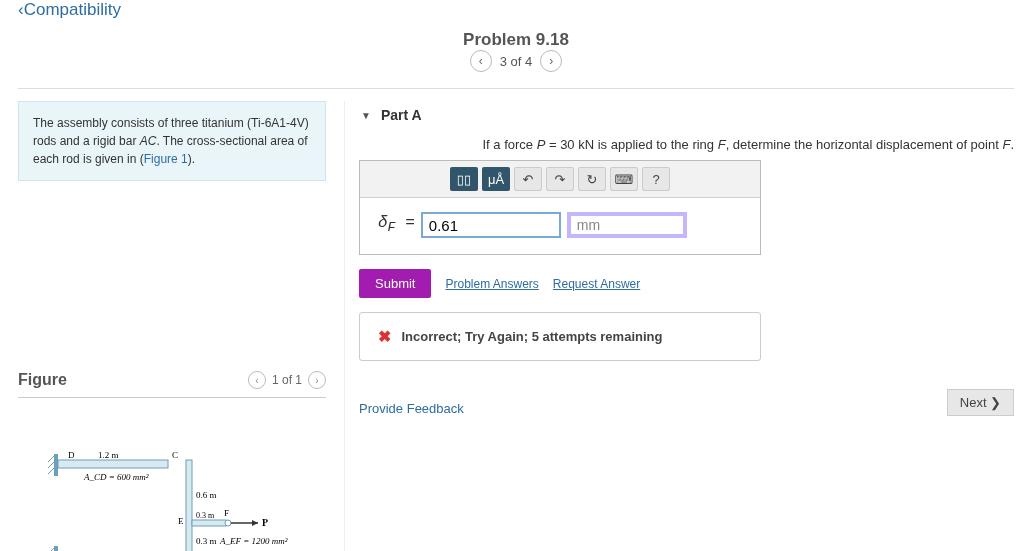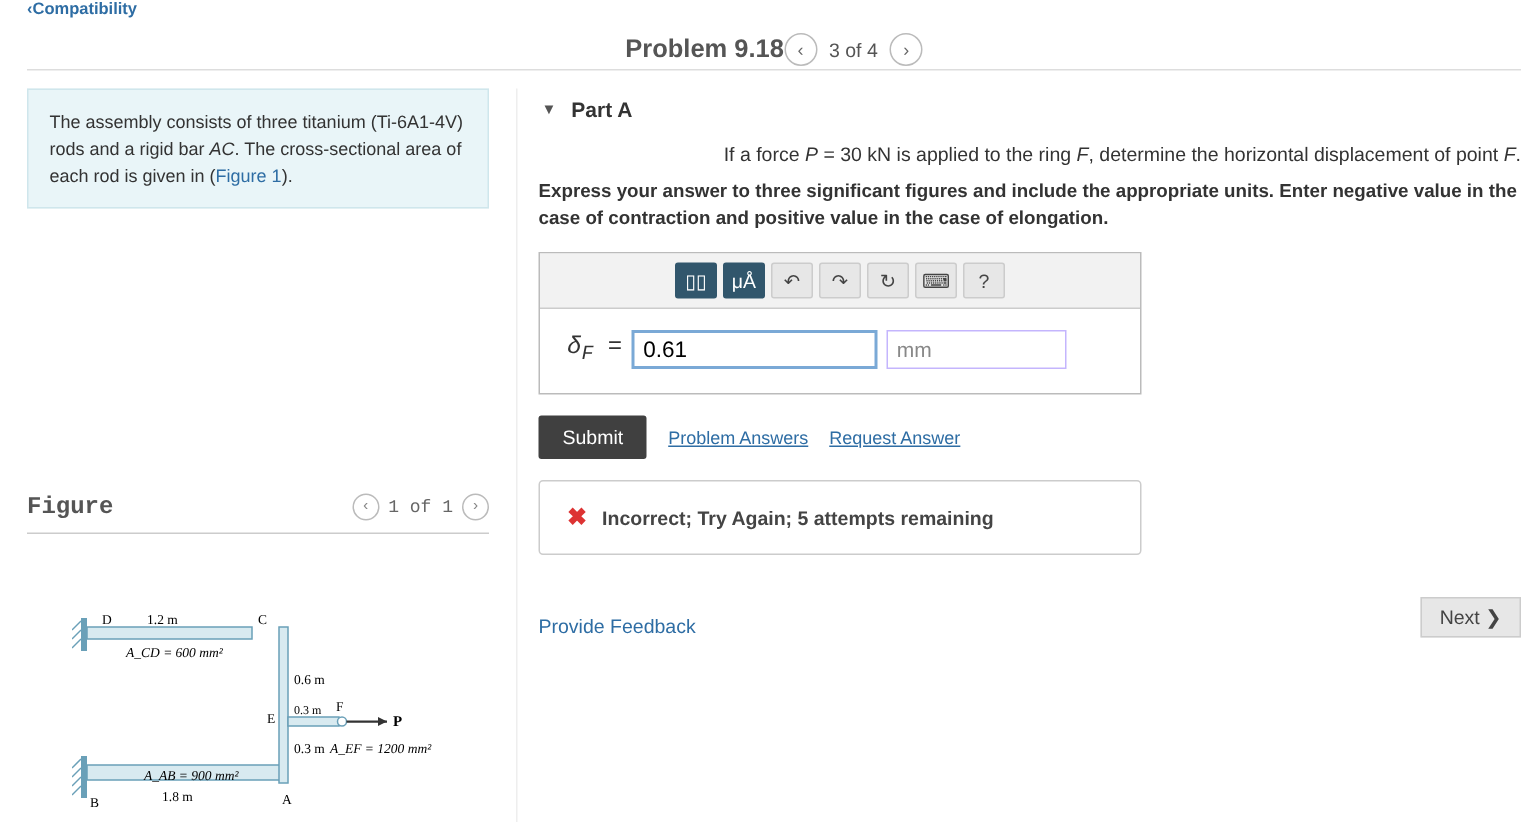--- a/index.html
+++ b/index.html
@@ -6,41 +6,41 @@
   body {
     font-family: Arial, Helvetica, sans-serif;
     font-size: 13px;
     color: #333;
     background: #fff;
     width: 1024px;
     height: 551px;
     overflow: hidden;
   }
   .page { padding: 0 10px 0 18px; }
-  .top-crumb { color: #2e6da4; font-weight: bold; font-size: 11px; padding-bottom: 2px; }
+  .top-crumb { color: #2e6da4; font-weight: normal; font-size: 17px; padding-bottom: 2px; }
   .problem-header {
-    display: flex; justify-content: center; align-items: center;
-    border-bottom: 1px solid #ddd; padding: 8px 0 2px 0; margin-bottom: 12px;
+    display: flex; justify-content: flex-start; align-items: center;
+    border-bottom: 1px solid #ddd; padding: 8px 0 16px 0; margin-bottom: 12px; flex-direction: column;
   }
   .problem-title { font-size: 17px; font-weight: bold; color: #555; }
   .nav-right { display: flex; align-items: center; gap: 8px; font-size: 13px; color: #555; }
   .circle-btn {
     width: 22px; height: 22px; border: 1px solid #bbb; border-radius: 50%;
     display: flex; align-items: center; justify-content: center; font-size: 12px; color: #666; cursor: pointer; background:#fff;
   }
   .two-col { display: flex; gap: 18px; }
   .left-col { width: 308px; flex-shrink: 0; }
   .right-col { flex: 1; border-left: 1px solid #eee; padding-left: 14px; }
   .intro-box {
     background: #e9f5f8; border: 1px solid #cfe6ec; padding: 12px 14px; font-size: 12px; line-height: 1.5; color: #333;
   }
   .intro-box .figref { color: #2e6da4; }
   .fig-head {
     display: flex; justify-content: space-between; align-items: center;
-    margin-top: 190px; border-bottom: 1px solid #ccc; padding-bottom: 8px; font-family: Liberation Mono, monospace;
+    margin-top: 190px; border-bottom: 1px solid #ccc; padding-bottom: 8px;
   }
   .fig-title { font-size: 16px; font-weight: bold; color: #555; }
   .fig-nav { display: flex; align-items: center; gap: 6px; font-size: 12px; color: #666; }
   .mini-circ {
     width: 18px; height: 18px; border: 1px solid #bbb; border-radius: 50%;
     display: flex; align-items: center; justify-content: center; font-size: 10px; color: #888; background:#fff;
   }
   .figure-img { margin-top: 52px; padding-left: 30px; font-size: 9px; color: #555; position: relative; height: 140px; }
   
   .part-row { display: flex; align-items: center; gap: 10px; font-weight: bold; font-size: 14px; padding: 6px 0 12px 2px; }
@@ -53,28 +53,28 @@
   }
   .toolbar .tbtn {
     width: 28px; height: 24px; display: flex; align-items: center; justify-content: center;
     font-size: 13px; border-radius: 2px; color: #444;
   }
   .tbtn.dark { background: #31566c; color: #fff; }
   .tbtn.light { background: #e7e7e7; border: 1px solid #ccc; }
   .answer-body { padding: 14px 12px 16px 18px; display: flex; align-items: center; gap: 6px; }
   .delta { font-style: italic; font-family: Liberation Mono, monospace; font-size: 16px; }
   .ans-input {
-    width: 164px; height: 26px; border: 2px solid #7aa9d6; font-size: 15px; padding: 2px 6px; font-family: Arial;
+    width: 140px; height: 26px; border: 2px solid #7aa9d6; font-size: 15px; padding: 2px 6px; font-family: Arial;
   }
   .unit-input {
-    width: 120px; height: 26px; border: 1px solid #c4b5fd; font-size: 14px; padding: 2px 6px; color: #888; font-family: Arial;
+    width: 120px; height: 26px; border: 4px solid #c4b5fd; font-size: 14px; padding: 2px 6px; color: #888; font-family: Arial;
   }
   .submit-row { margin-top: 14px; display: flex; align-items: center; gap: 14px; }
   .submit-btn {
-    background: #404040; color: #fff; border: none; padding: 7px 16px; font-size: 13px; border-radius: 2px; cursor: pointer;
+    background: #a21caf; color: #fff; border: none; padding: 7px 16px; font-size: 13px; border-radius: 2px; cursor: pointer;
   }
   .link { color: #2e6da4; text-decoration: underline; font-size: 12px; cursor: pointer; }
   .feedback-box {
     border: 1px solid #ccc; border-radius: 3px; margin-top: 14px; width: 402px;
     padding: 14px 18px; display: flex; align-items: center; gap: 10px; font-size: 13px; font-weight: bold; color: #444;
   }
   .x-icon { color: #d33; font-size: 16px; font-weight: bold; }
   .bottom-row { display: flex; justify-content: space-between; align-items: flex-end; margin-top: 28px; }
   .provide { color: #2e6da4; font-size: 13px; cursor: pointer; }
   .next-btn {
@@ -162,21 +162,20 @@
 
     <div class="right-col">
       <div class="part-row">
         <span class="caret-down">▼</span>
         <span>Part A</span>
       </div>
 
       <div class="question">
         <span>If a force </span><i>P</i><span> = 30 kN</span><span> is applied to the ring </span><i>F</i><span>, determine the horizontal displacement of point </span><i>F</i><span>.</span>
       </div>
-      <div class="instr">Express your answer to three significant figures and include the appropriate units. Enter negative value in the case of contraction and positive value in the case of elongation.</div>
 
       <div class="answer-wrap">
         <div class="toolbar">
           <div class="tbtn dark">▯▯</div>
           <div class="tbtn dark">μÅ</div>
           <div class="tbtn light">↶</div>
           <div class="tbtn light">↷</div>
           <div class="tbtn light">↻</div>
           <div class="tbtn light">⌨</div>
           <div class="tbtn light">?</div>

